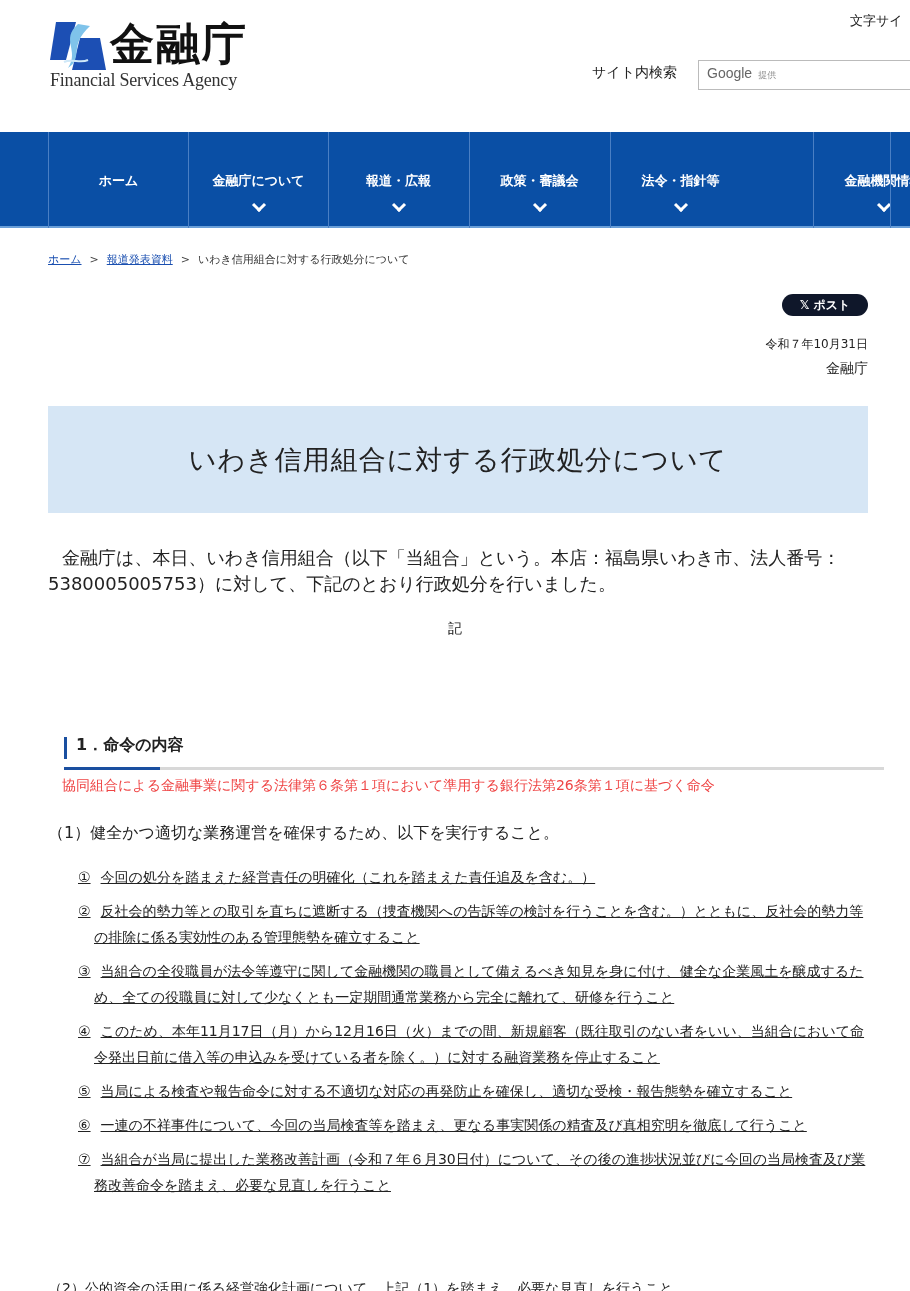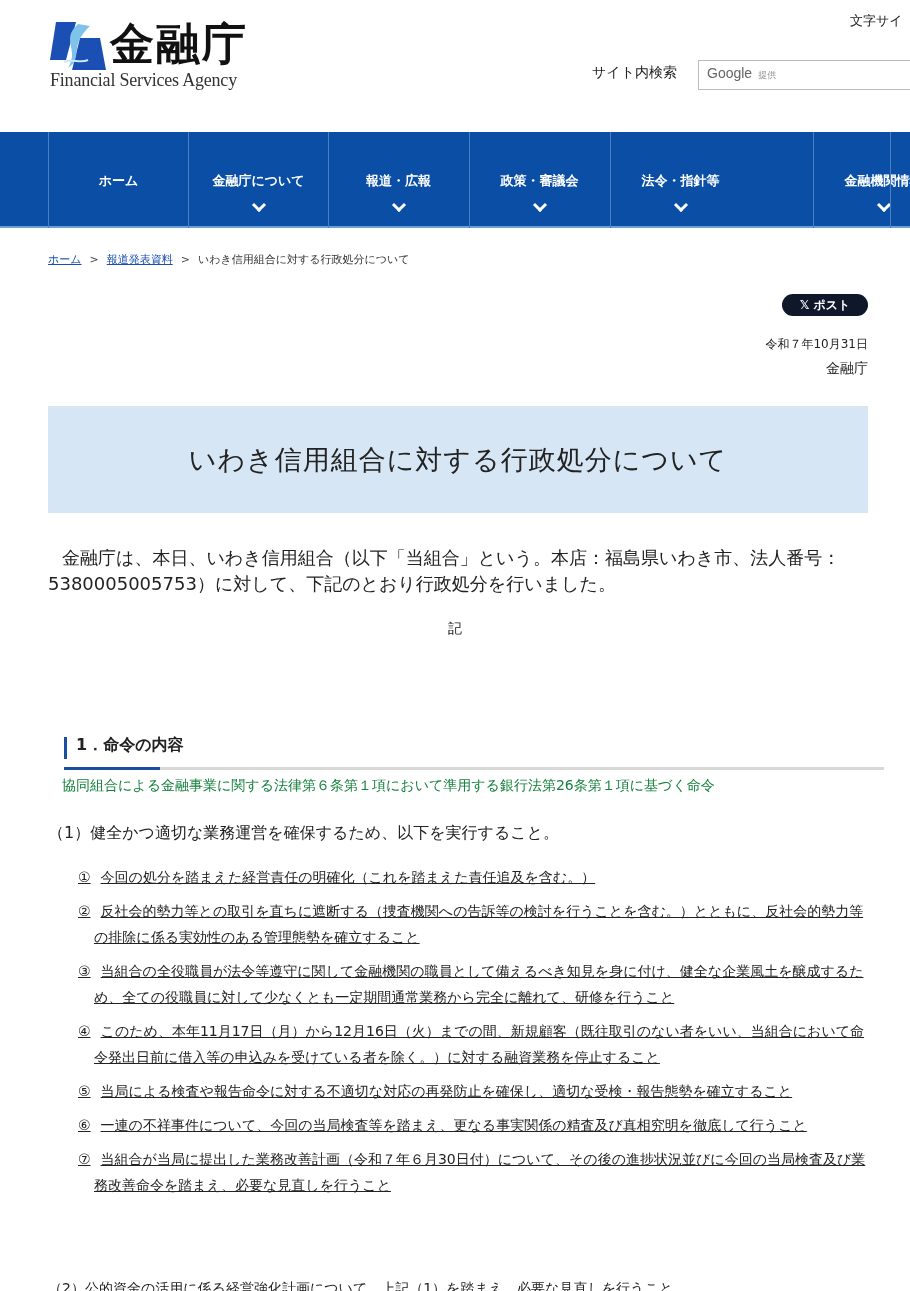--- a/index.html
+++ b/index.html
@@ -41,21 +41,21 @@
   .intro { position: absolute; left: 48px; top: 545px; width: 820px; font-size: 18px; line-height: 26px; color: #222; text-indent: 14px; }
   .ki { position: absolute; left: 0; width: 910px; top: 620px; text-align: center; font-size: 14px; color: #222; }
 
   
   .section-h { position: absolute; left: 64px; top: 716px; width: 820px; height: 38px; margin-top: 17px; }
   .section-h .bar { position: absolute; left: 0; top: 4px; width: 3px; height: 22px; background: #1a4fa0; }
   .section-h .text { position: absolute; left: 12px; top: 2px; font-size: 16px; font-weight: bold; color: #222; }
   .section-h .rule { position: absolute; left: 0; top: 34px; width: 820px; height: 3px; background: #d8d8d8; }
   .section-h .rule-accent { position: absolute; left: 0; top: 34px; width: 96px; height: 3px; background: #1a4fa0; }
 
-  .basis { position: absolute; left: 62px; top: 777px; font-size: 14px; color: #15803d; white-space: nowrap; }
+  .basis { position: absolute; left: 62px; top: 777px; font-size: 14px; color: #ef4444; white-space: nowrap; }
   .item1 { position: absolute; left: 48px; top: 823px; font-size: 16px; color: #222; white-space: nowrap; }
 
   .sub-list { position: absolute; left: 78px; top: 864px; width: 792px; text-decoration: underline; }
   .sub-item { font-size: 14px; line-height: 26px; color: #222; padding-left: 16px; text-indent: -16px; margin-bottom: 8px; }
   .sub-item .num { margin-right: 10px; }
 
   .item2 { position: absolute; left: 48px; top: 1280px; width: 820px; font-size: 14px; color: #222; white-space: nowrap; }
 </style>
 </head>
 <body>

